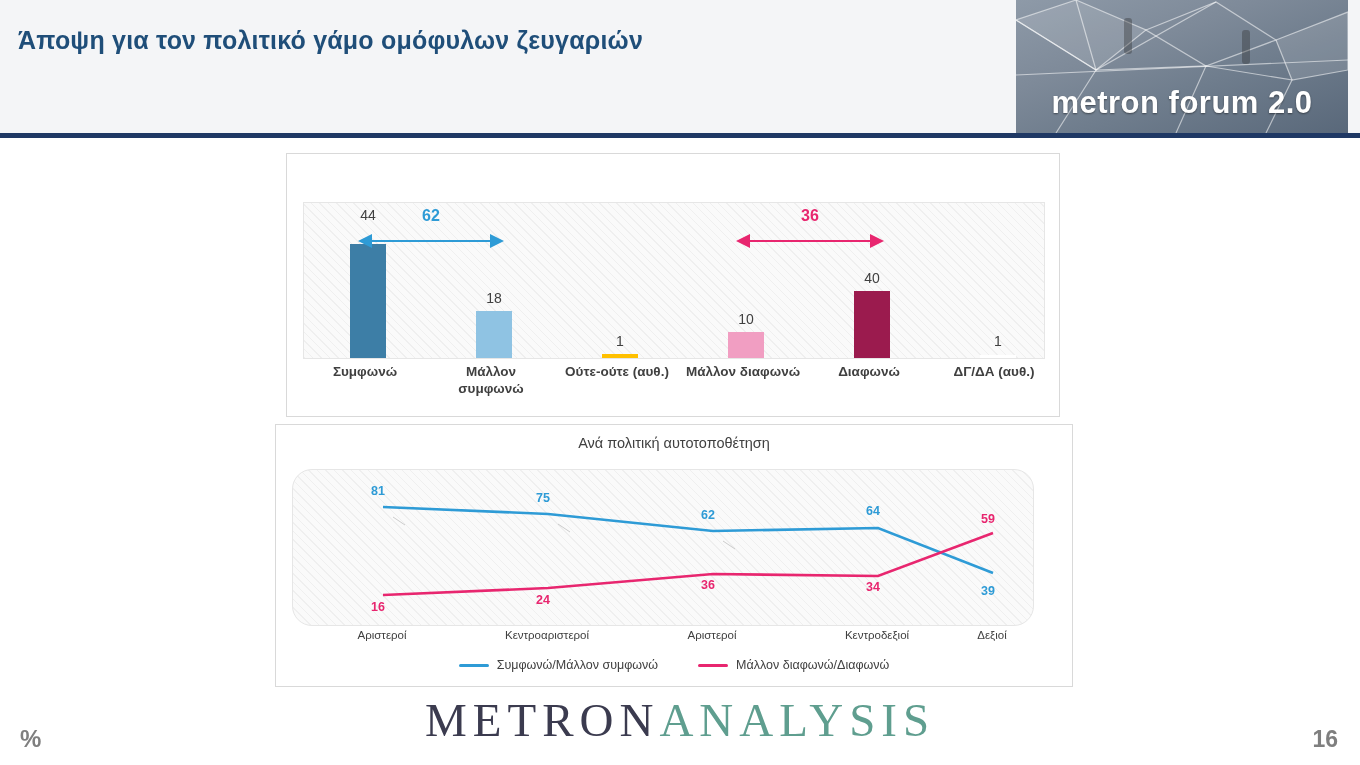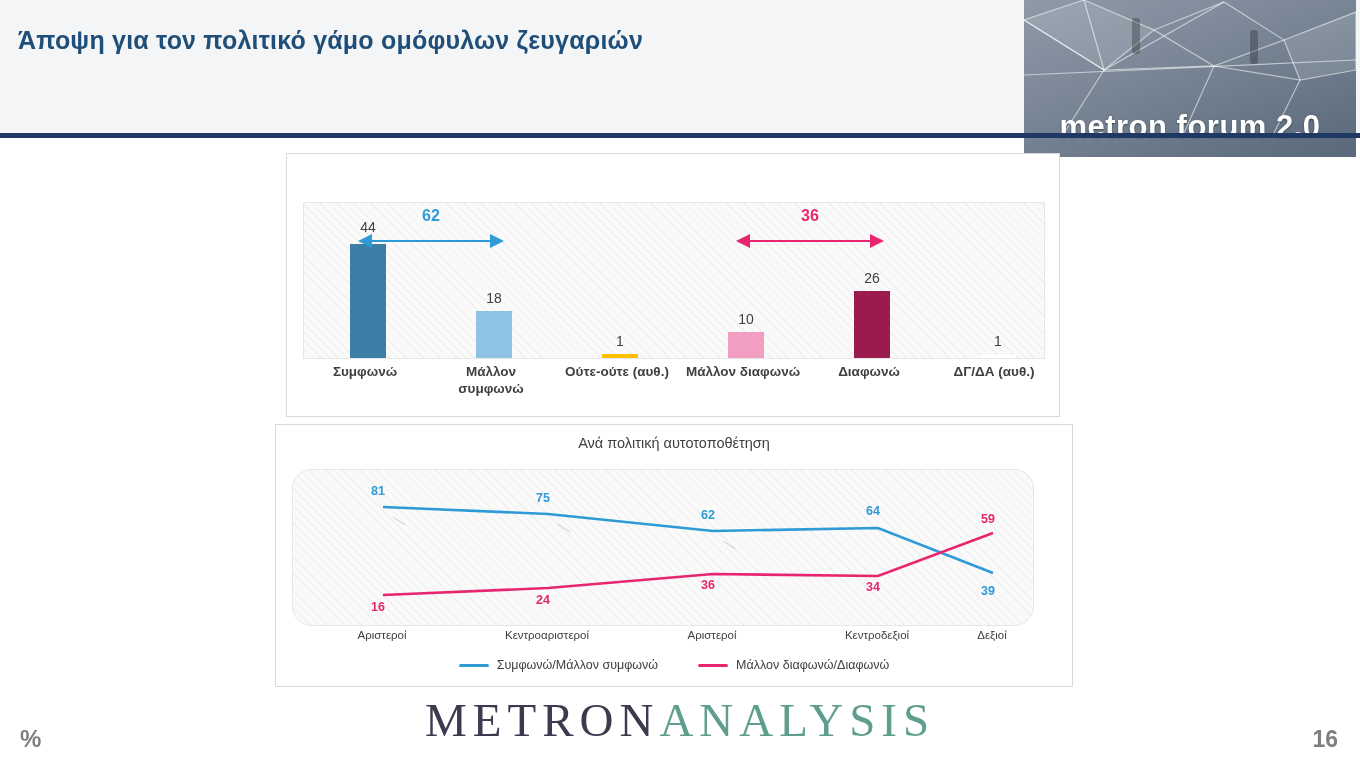--- a/index.html
+++ b/index.html
@@ -53,24 +53,24 @@
     width: 950px;
     font-size: 16.5px;
     font-style: italic;
     font-weight: bold;
     color: #1f4e79;
     line-height: 1.45;
   }
   
   .logo-box {
     position: absolute;
-    right: 4px;
+    right: 12px;
     top: 0;
     width: 332px;
-    height: 157px;
+    height: 133px;
     background: linear-gradient(160deg, #8e9aa8 0%, #7e8a99 35%, #6f7d8d 60%, #59687a 100%);
     overflow: hidden;
   }
   .logo-box .facets {
     position: absolute;
     inset: 0;
   }
   .logo-text {
     position: absolute;
     left: 0;
@@ -263,25 +263,25 @@
 
   <div class="plot-area" id="plot-total">
 
     <div class="bar" style="left:46px; width:36px; height:114px; background:#3d7ea6;"></div>
     <div class="bar" style="left:172px; width:36px; height:47px; background:#8fc3e3;"></div>
     <div class="bar" style="left:298px; width:36px; height:4px; background:#ffc000;"></div>
     <div class="bar" style="left:424px; width:36px; height:26px; background:#f19ec2;"></div>
     <div class="bar" style="left:550px; width:36px; height:67px; background:#9b1b4e;"></div>
     <div class="bar" style="left:676px; width:36px; height:3px; background:#ffffff;"></div>
 
-    <div class="bar-value" style="left:34px; top:16px; width:60px;">44</div>
+    <div class="bar-value" style="left:34px; top:4px; width:60px;">44</div>
     <div class="bar-value" style="left:160px; top:87px; width:60px;">18</div>
     <div class="bar-value" style="left:286px; top:130px; width:60px;">1</div>
     <div class="bar-value" style="left:412px; top:108px; width:60px;">10</div>
-    <div class="bar-value" style="left:538px; top:67px; width:60px;">26</div>
+    <div class="bar-value" style="left:538px; top:67px; width:60px;">40</div>
     <div class="bar-value" style="left:664px; top:130px; width:60px;">1</div>
 
     <svg width="740" height="155" style="position:absolute; left:0; top:0;">
       <defs>
         <marker id="arrB" markerWidth="7" markerHeight="7" refX="6" refY="3.5" orient="auto">
           <polygon points="0 0, 7 3.5, 0 7" fill="#2e9bd6"></polygon>
         </marker>
         <marker id="arrBs" markerWidth="7" markerHeight="7" refX="1" refY="3.5" orient="auto">
           <polygon points="7 0, 0 3.5, 7 7" fill="#2e9bd6"></polygon>
         </marker>

